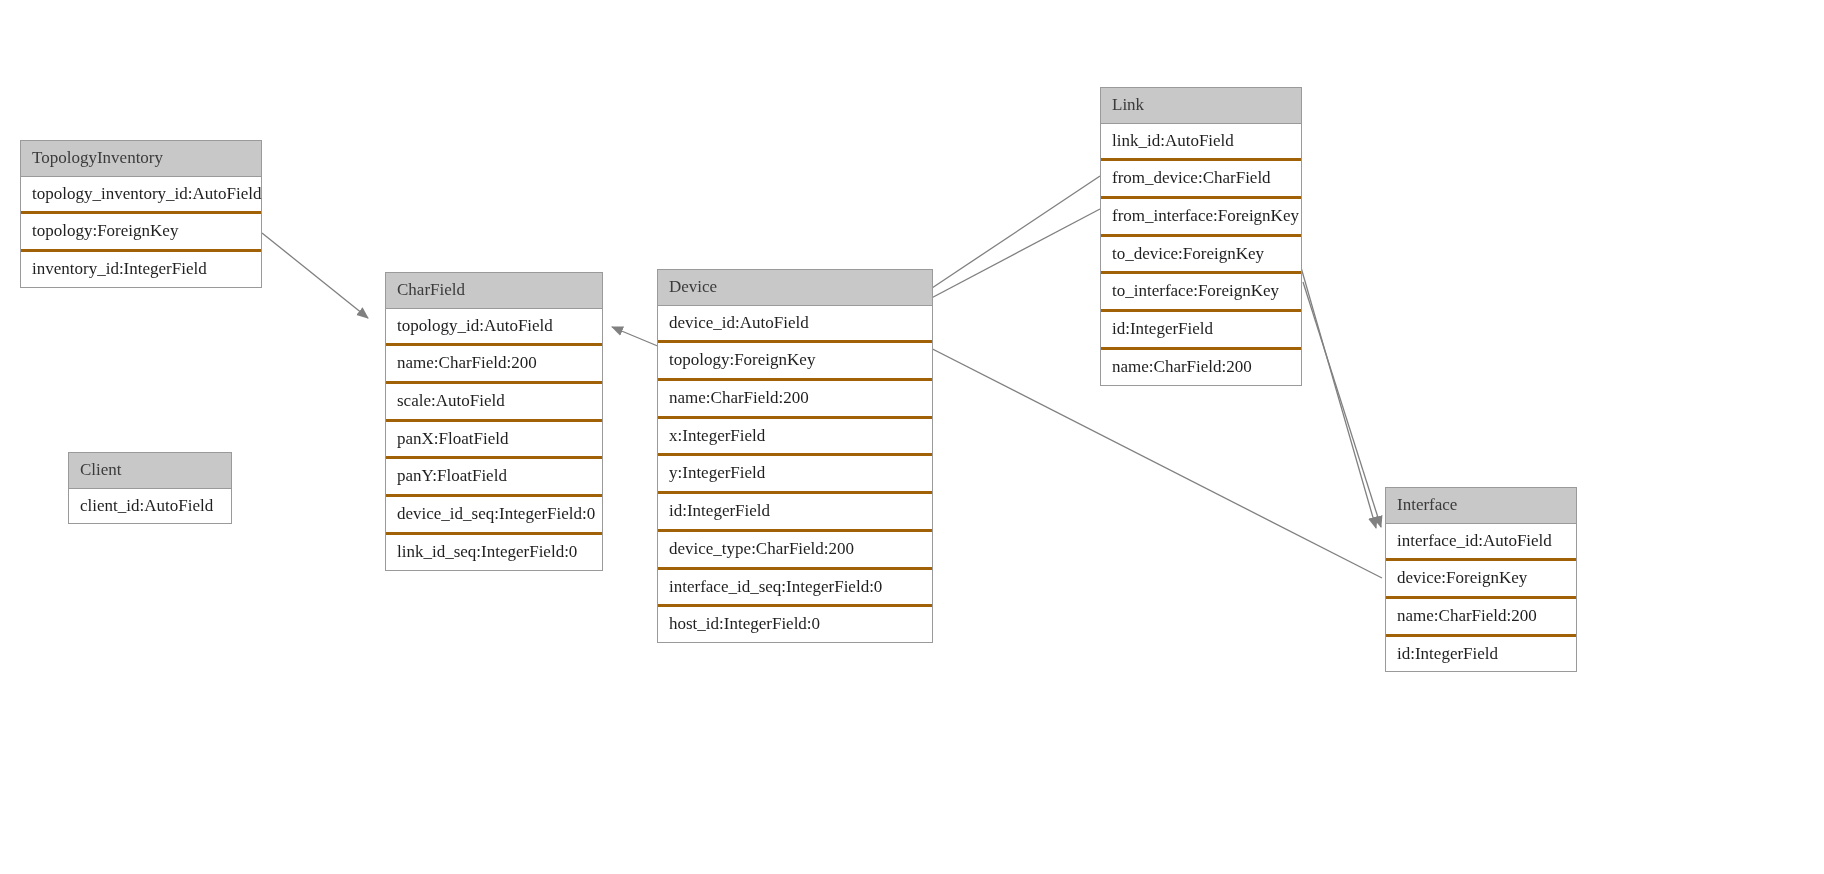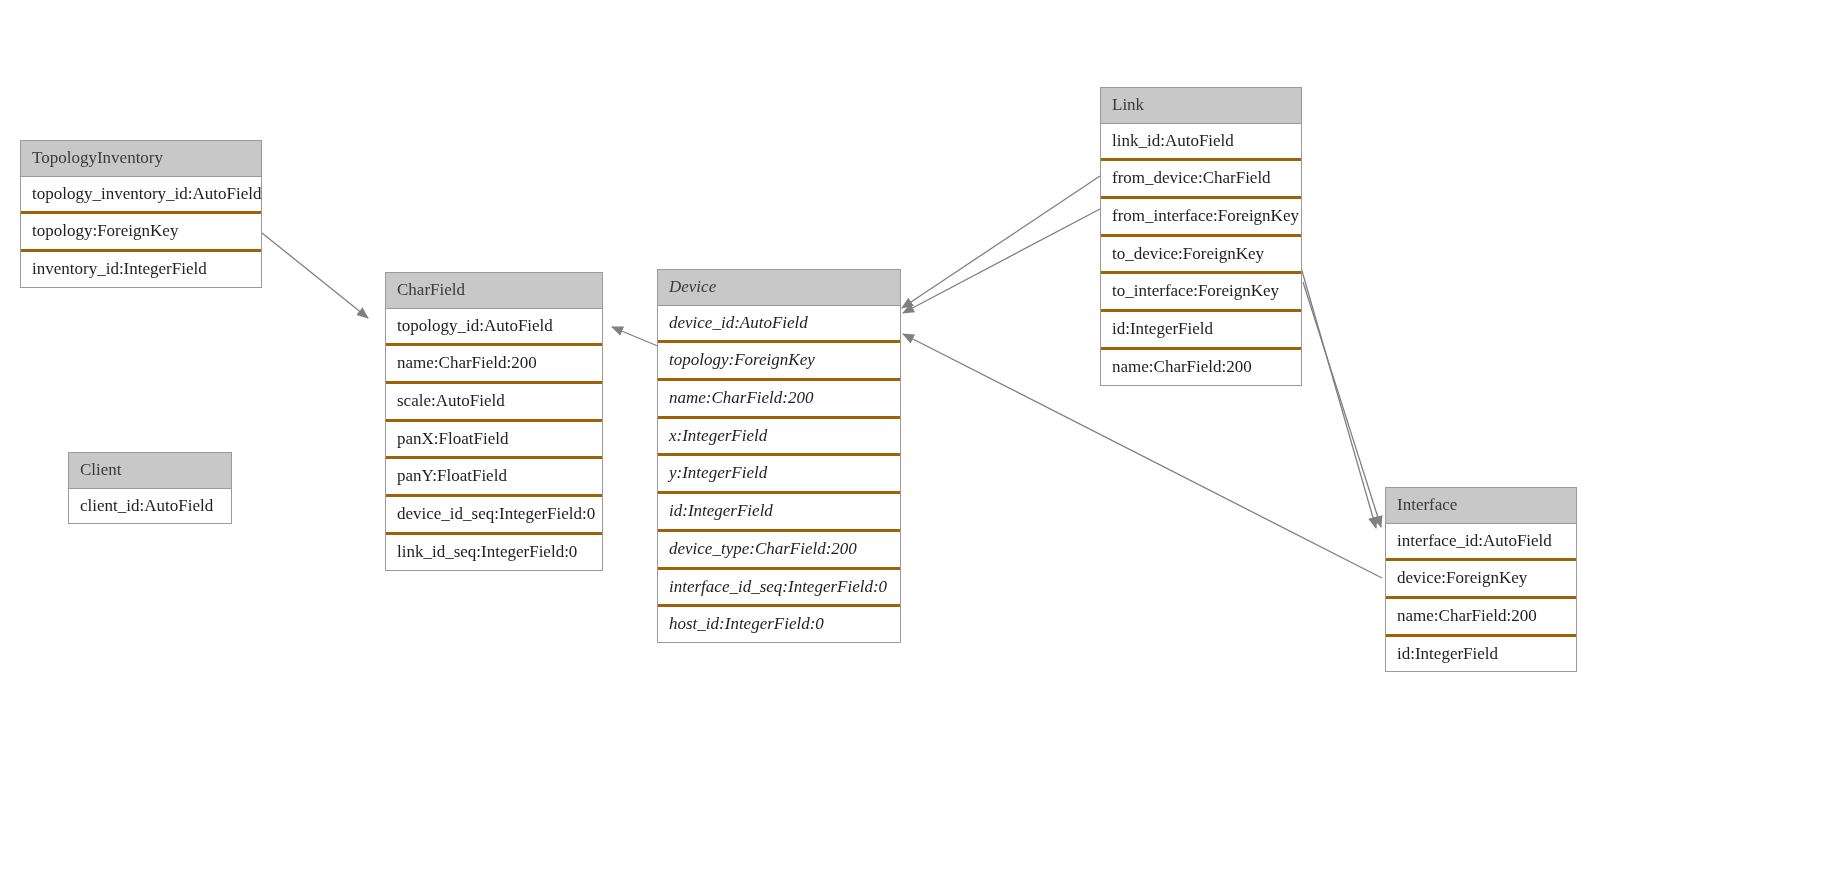--- a/index.html
+++ b/index.html
@@ -93,21 +93,21 @@
     <div class="entity-title">CharField</div>
     <div class="entity-field">topology_id:AutoField</div>
     <div class="entity-field">name:CharField:200</div>
     <div class="entity-field">scale:AutoField</div>
     <div class="entity-field">panX:FloatField</div>
     <div class="entity-field">panY:FloatField</div>
     <div class="entity-field">device_id_seq:IntegerField:0</div>
     <div class="entity-field">link_id_seq:IntegerField:0</div>
   </div>
 
-  <div class="entity" style="left:657px; top:269px; width:244px;font-style:italic;">
+  <div class="entity" style="left:657px; top:269px; width:276px;">
     <div class="entity-title">Device</div>
     <div class="entity-field">device_id:AutoField</div>
     <div class="entity-field">topology:ForeignKey</div>
     <div class="entity-field">name:CharField:200</div>
     <div class="entity-field">x:IntegerField</div>
     <div class="entity-field">y:IntegerField</div>
     <div class="entity-field">id:IntegerField</div>
     <div class="entity-field">device_type:CharField:200</div>
     <div class="entity-field">interface_id_seq:IntegerField:0</div>
     <div class="entity-field">host_id:IntegerField:0</div>

